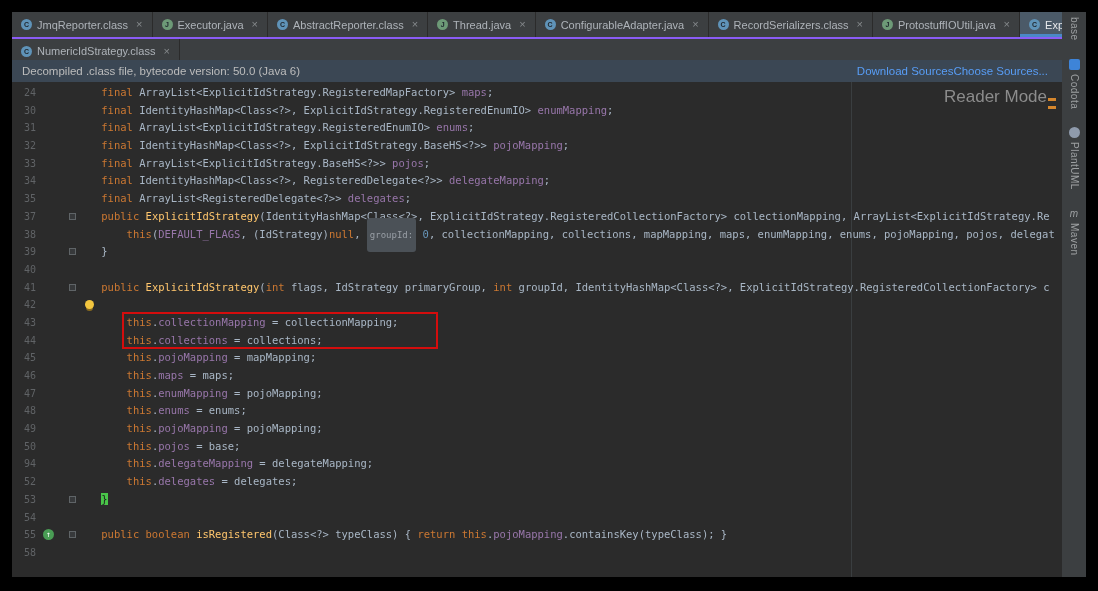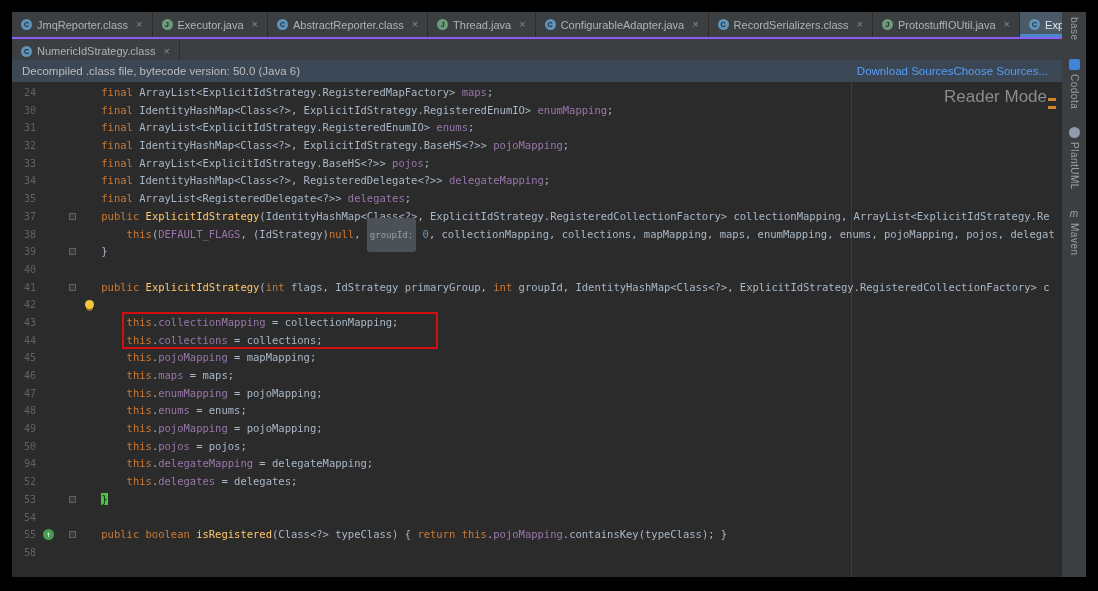--- a/index.html
+++ b/index.html
@@ -203,21 +203,21 @@
         <div class="line">
           <span class="ln">48</span>
           <span class="code">        <span class="s-kw">this</span><span>.</span><span class="s-fld">enums</span><span> = enums;</span></span>
         </div>
         <div class="line">
           <span class="ln">49</span>
           <span class="code">        <span class="s-kw">this</span><span>.</span><span class="s-fld">pojoMapping</span><span> = pojoMapping;</span></span>
         </div>
         <div class="line">
           <span class="ln">50</span>
-          <span class="code">        <span class="s-kw">this</span><span>.</span><span class="s-fld">pojos</span><span> = pojos;</span></span>
+          <span class="code">        <span class="s-kw">this</span><span>.</span><span class="s-fld">pojos</span><span> = base;</span></span>
         </div>
         <div class="line">
           <span class="ln">94</span>
           <span class="code">        <span class="s-kw">this</span><span>.</span><span class="s-fld">delegateMapping</span><span> = delegateMapping;</span></span>
         </div>
         <div class="line">
           <span class="ln">52</span>
           <span class="code">        <span class="s-kw">this</span><span>.</span><span class="s-fld">delegates</span><span> = delegates;</span></span>
         </div>
         <div class="line">

